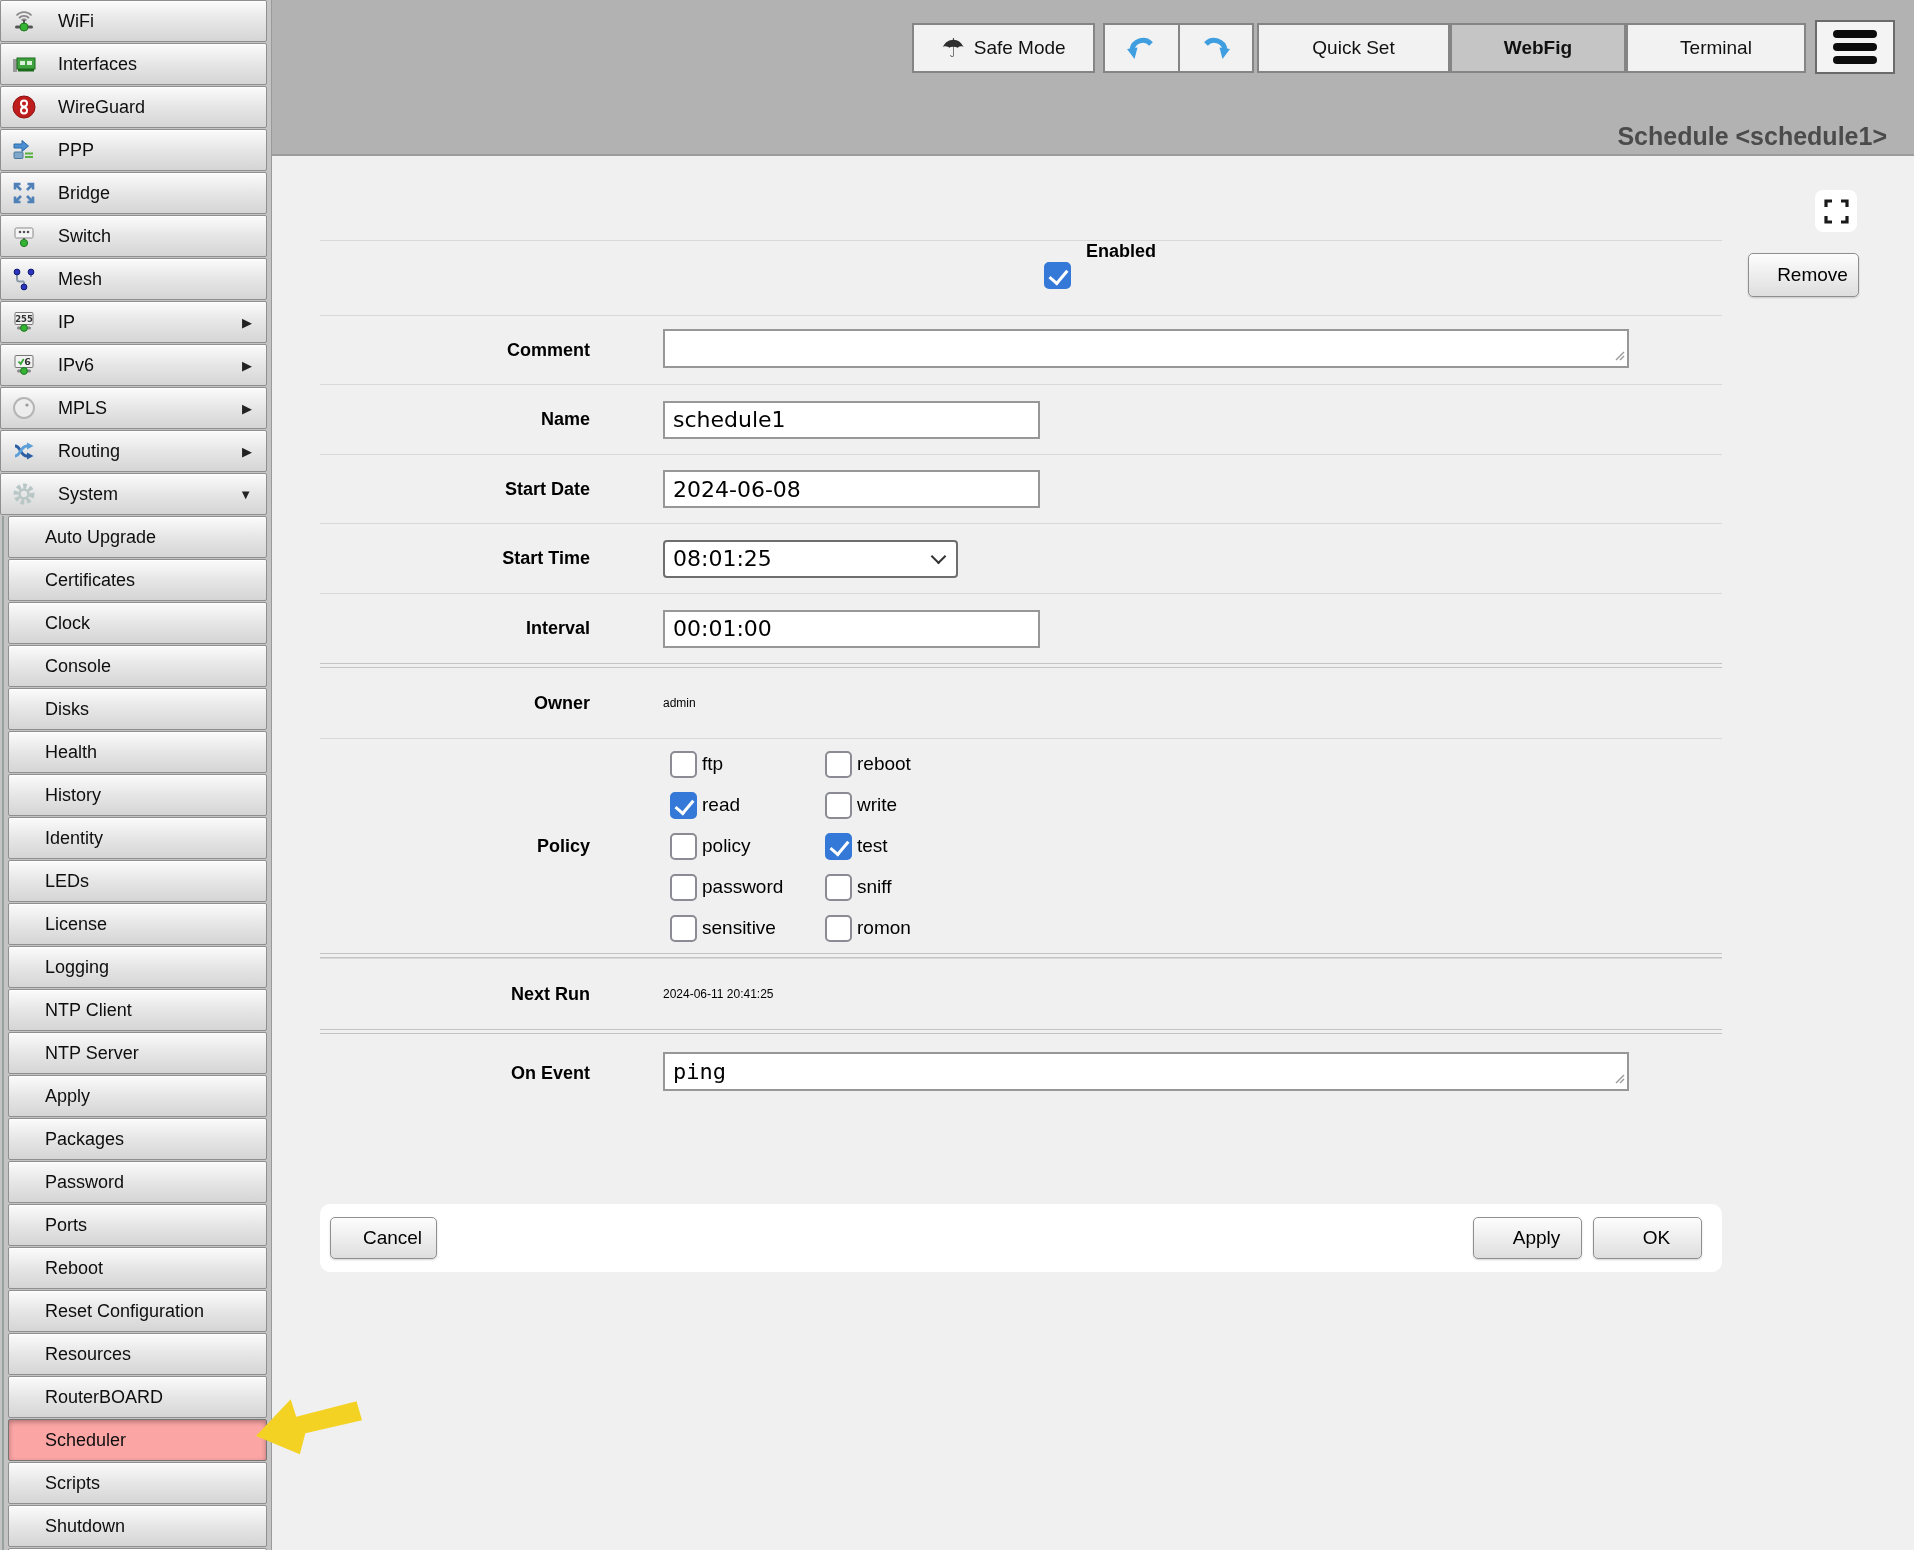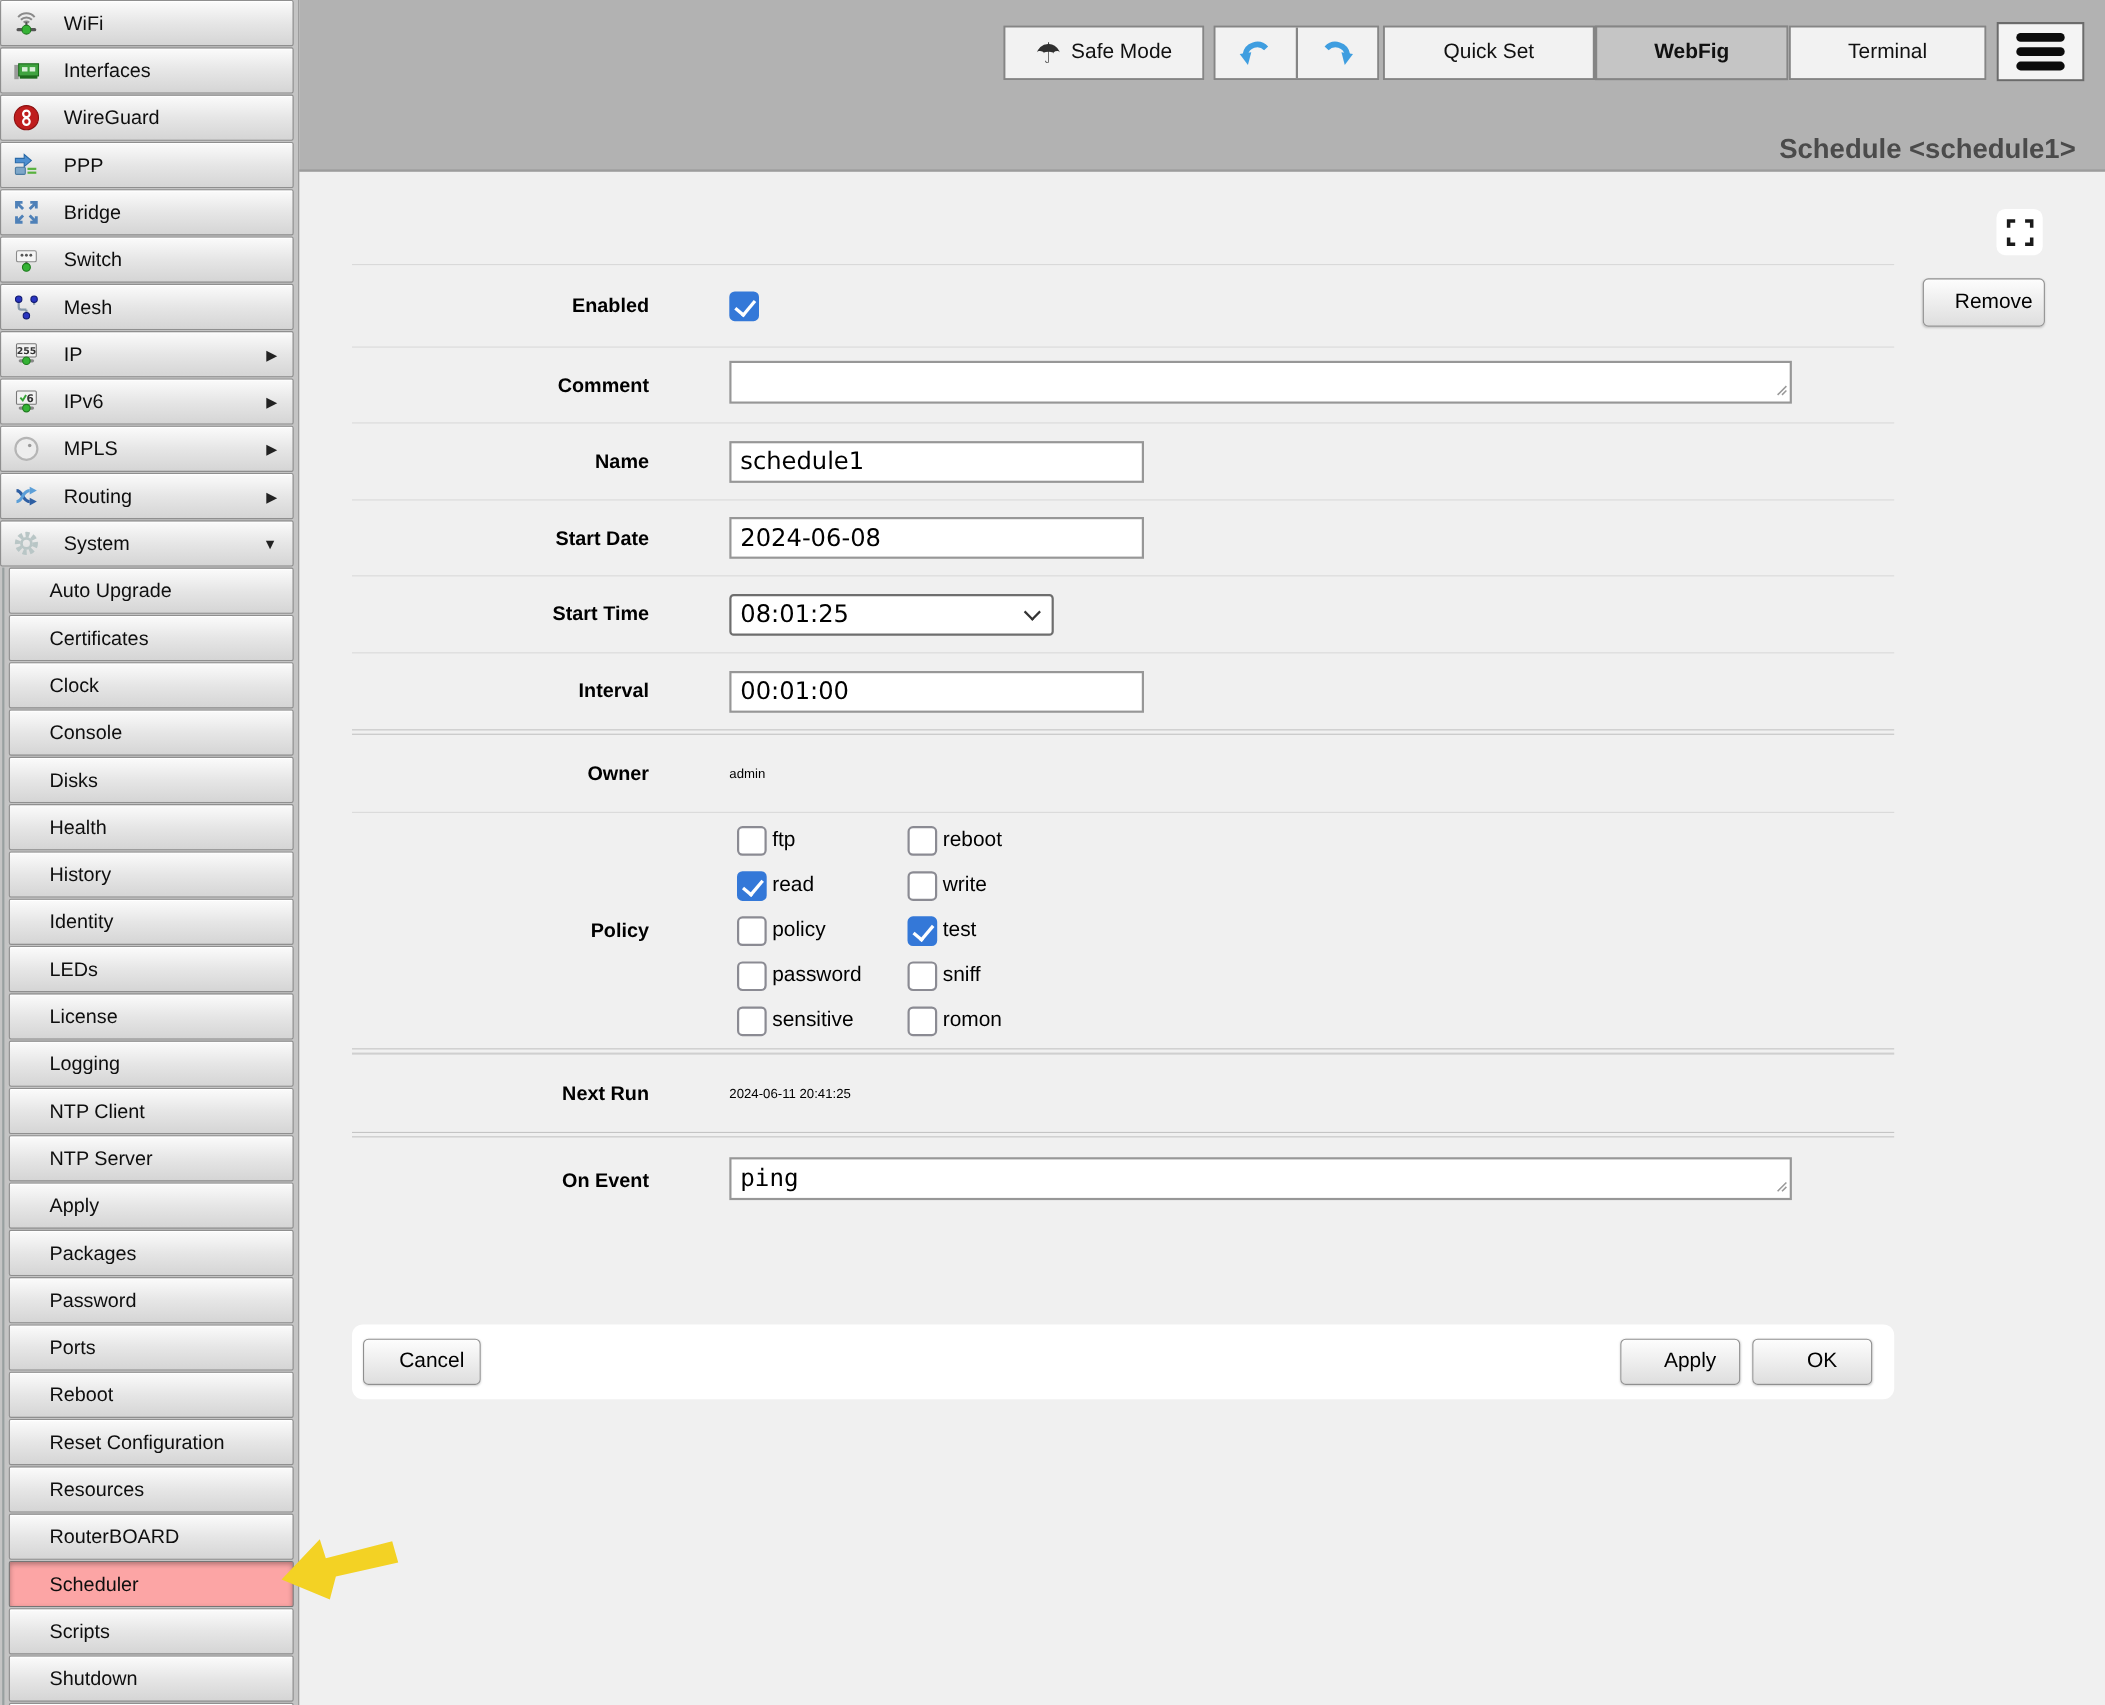--- a/index.html
+++ b/index.html
@@ -57,21 +57,21 @@
 
   
   #content { position:absolute; left:272px; top:156px; width:1642px; height:1394px; }
   #form { position:absolute; left:48px; top:84px; width:1402px; border-top:1px solid #d9d9d9; }
   .row { display:flex; align-items:center; border-top:1px solid #d9d9d9; }
   .row.first, .row.aftersep { border-top:none; }
   .row .lbl { width:270px; text-align:right; font-weight:bold; font-size:18px; flex-shrink:0; }
   .row .fld { margin-left:73px; display:flex; align-items:flex-end; position:relative; }
   .sep { height:5px; border-top:1px solid #c4c4c4; border-bottom:1px solid #c4c4c4; }
 
-  .r-enabled { height:74px; } .r-comment { height:69px; } .r-name { height:70px; }
+  .r-enabled { height:74px;flex-direction:column; } .r-comment { height:69px; } .r-name { height:70px; }
   .r-date { height:69px; } .r-time { height:70px; } .r-interval { height:70px; }
   .r-owner { height:70px; } .r-policy { height:215px; } .r-runcount { height:68px; }
   .r-nextrun { height:71px; } .r-onevent { height:79px; }
 
   .txt { height:38px; border:2px solid #979797; background:#fff; color:#000;
          font:22px "DejaVu Sans", sans-serif; padding:0 8px; }
   .w-name { width:377px; }
   .tawrap { position:relative; }
   .txtarea { width:966px; height:39px; border:2px solid #979797; background:#fff; color:#000;
              font:22px/1.35 "DejaVu Sans Mono", monospace; padding:3px 8px; resize:none; overflow:hidden; }

